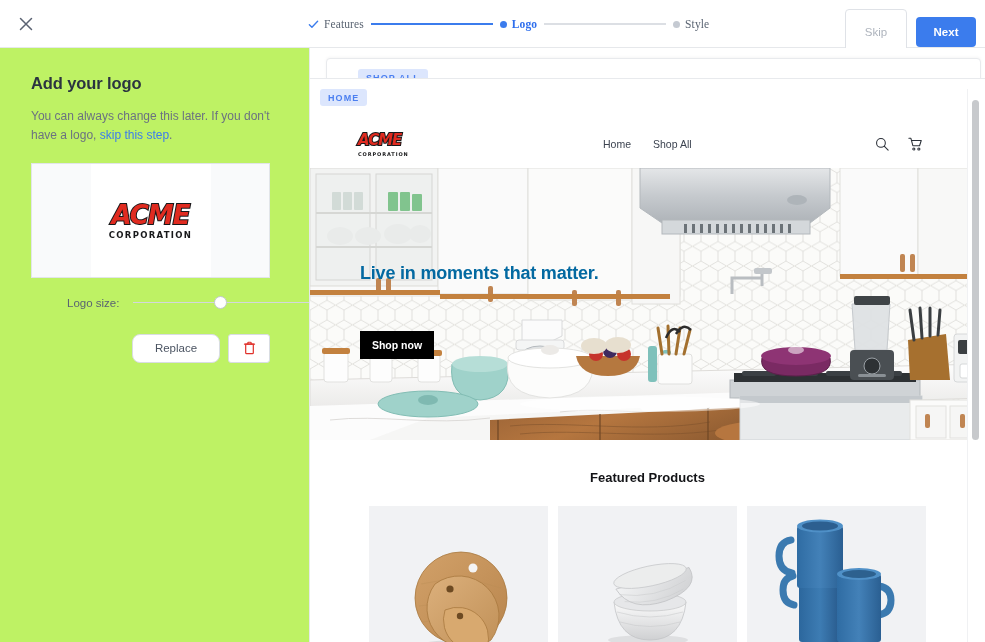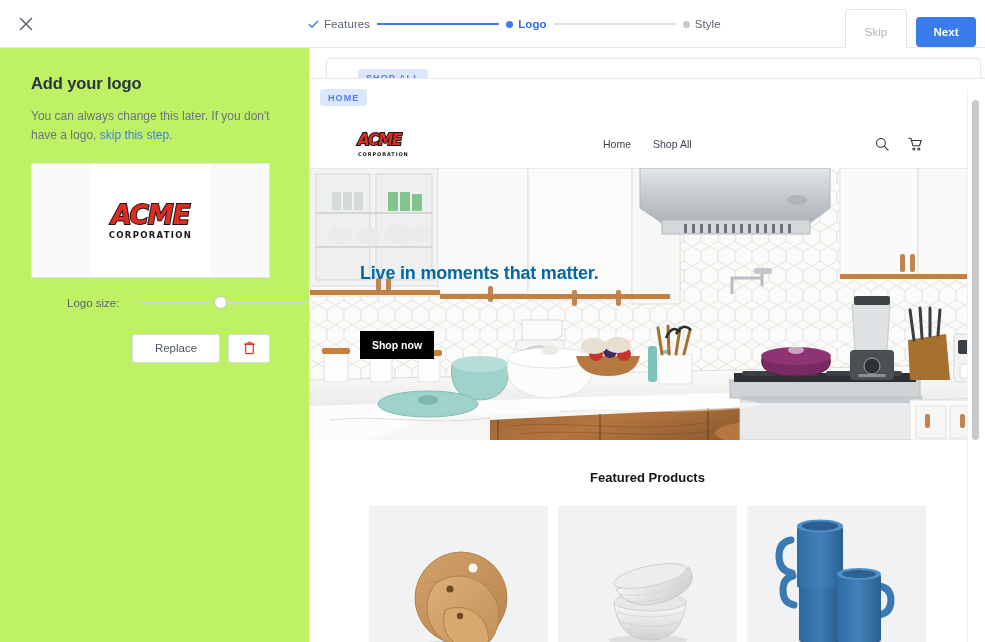--- a/index.html
+++ b/index.html
@@ -25,20 +25,21 @@
     display: flex; align-items: center; justify-content: center;
     cursor: pointer;
   }
   .close-btn svg { display: block; }
 
   .stepper {
     position: absolute; left: 308px; top: 0;
     height: 48px;
     display: flex; align-items: center;
     font-size: 11.5px;
+    font-family: Liberation Serif, serif;
   }
   .step { display: flex; align-items: center; gap: 5px; white-space: nowrap; }
   .step-label { font-size: 11.5px; letter-spacing: .1px; }
   .step.done .step-label { color: #5a6472; }
   .step.current .step-label { color: #2f6fed; font-weight: 600; }
   .step.todo .step-label { color: #5a6472; }
   .check-icon { display: block; }
   .dot {
     width: 7px; height: 7px; border-radius: 50%;
     display: inline-block;
@@ -129,21 +130,21 @@
   }
   .slider-thumb {
     position: absolute; top: 0; left: 81px;
     width: 13px; height: 13px; border-radius: 50%;
     background: #fff; border: 1.5px solid #c2c7cf;
   }
 
   .btn-row { display: flex; gap: 8px; justify-content: flex-end; width: 239px; }
   .btn-replace {
     width: 88px; height: 29px;
-    border: 1px solid #d9dde2; border-radius: 3px;
+    border: 1px solid #d9dde2; border-radius: 8px;
     background: #fff; color: #4b5462;
     font-size: 11.5px; cursor: pointer;
     display: flex; align-items: center; justify-content: center;
     font-family: "Liberation Sans", sans-serif;
   }
   .btn-delete {
     width: 42px; height: 29px;
     border: 1px solid #d9dde2; border-radius: 3px;
     background: #fff; cursor: pointer;
     display: flex; align-items: center; justify-content: center;

